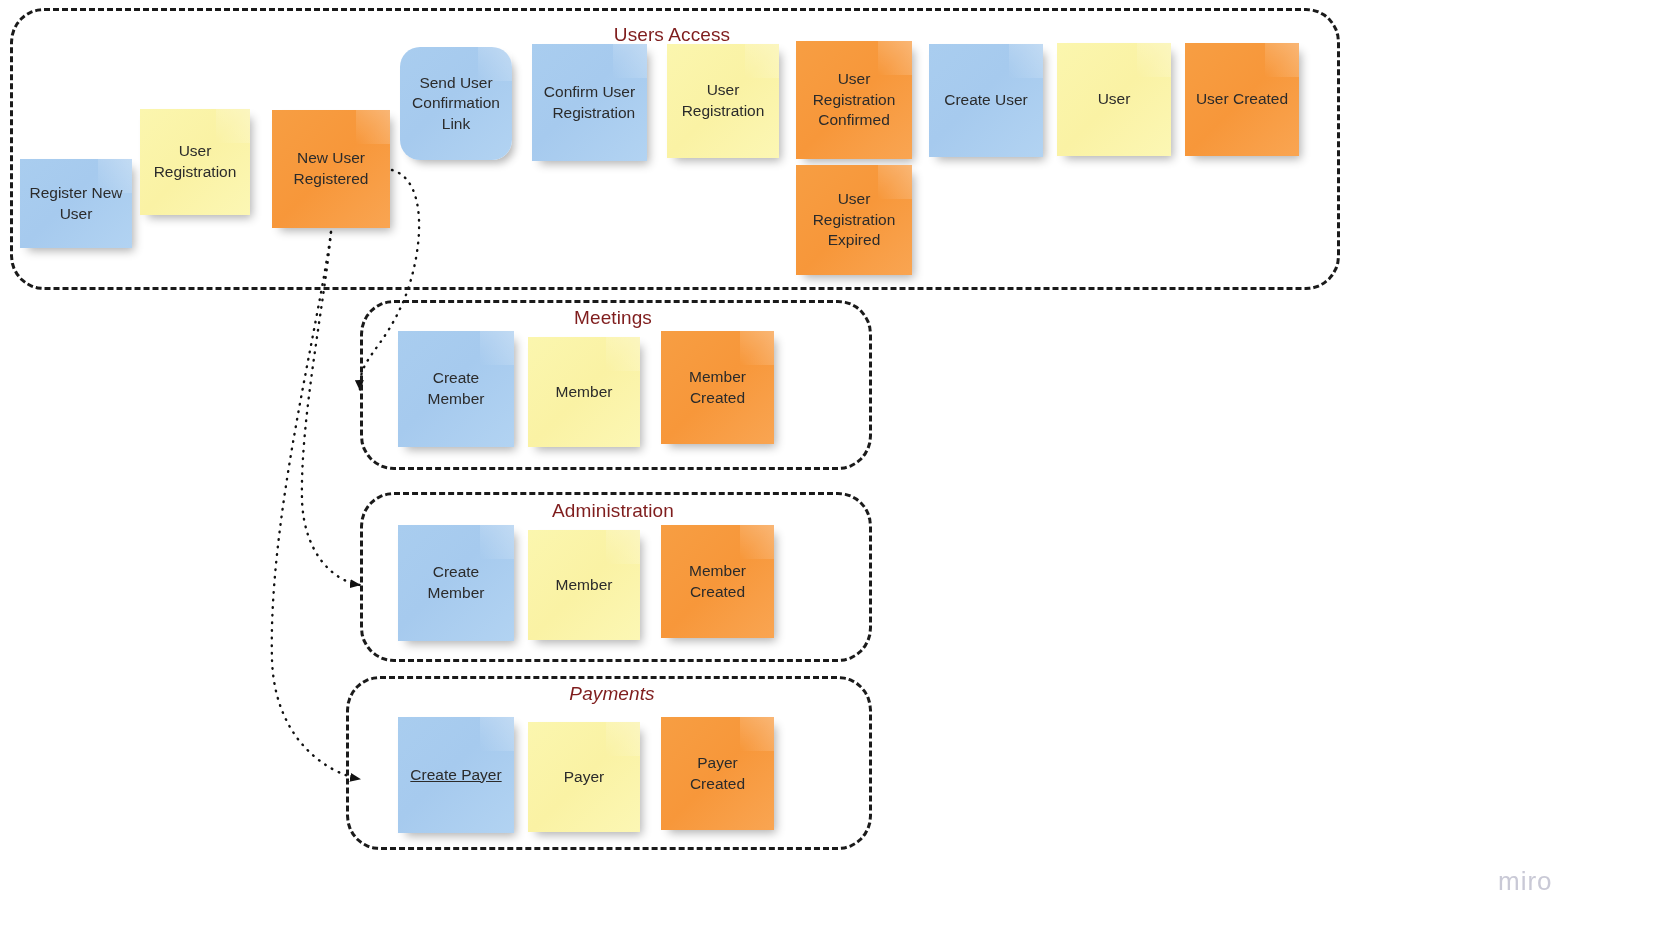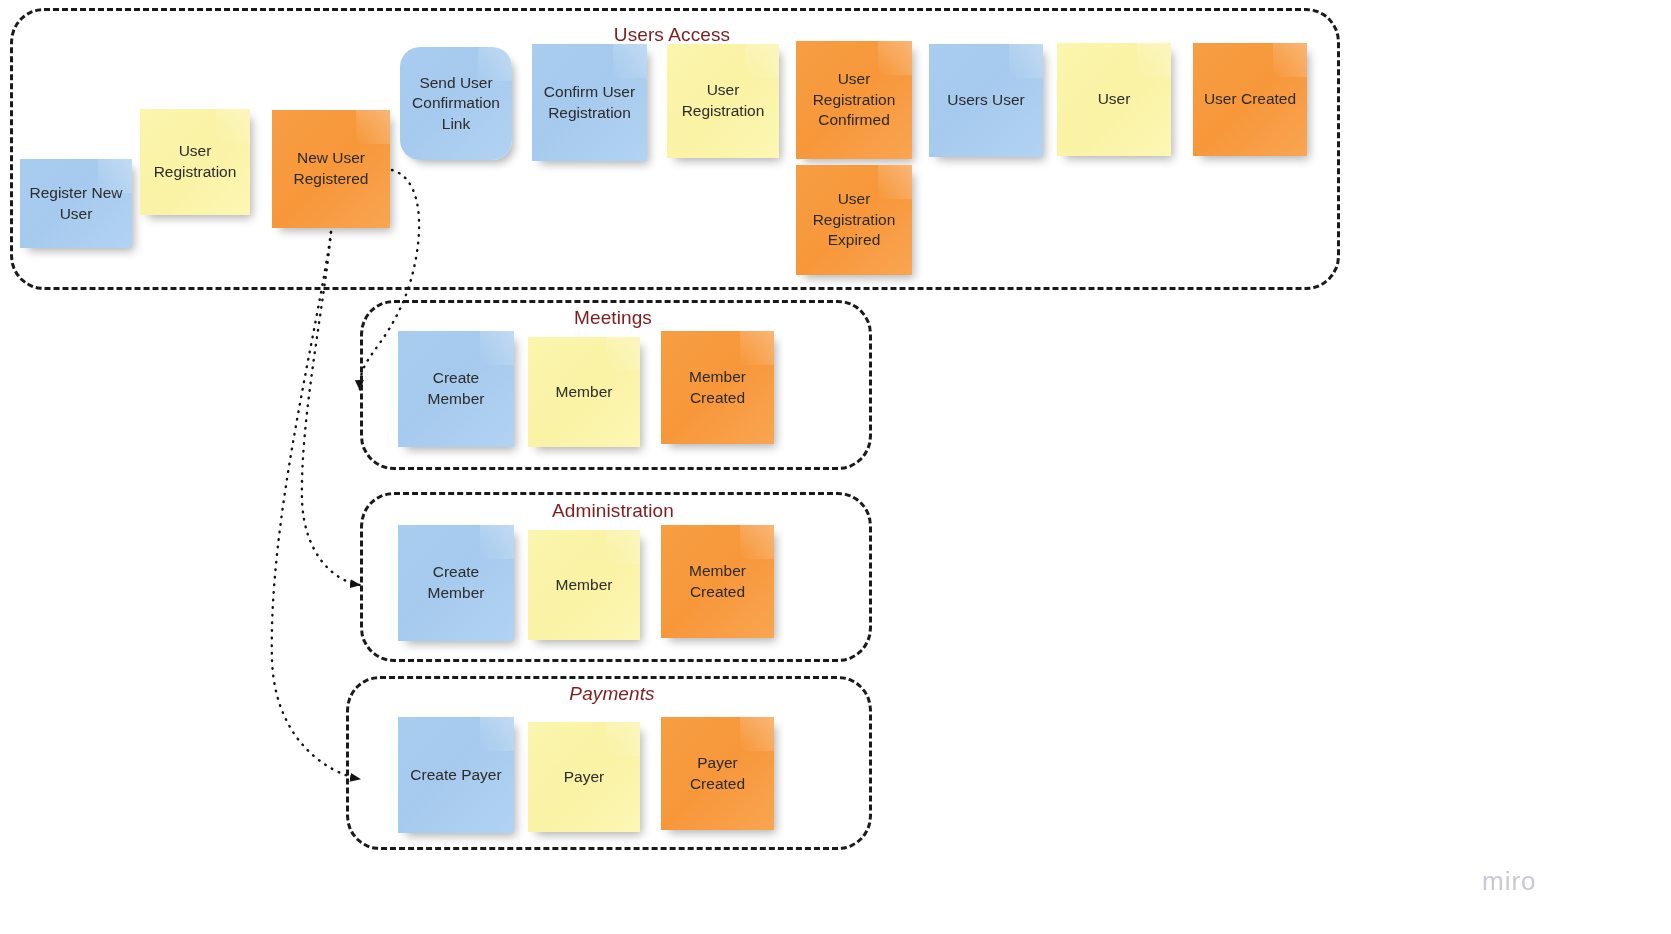--- a/index.html
+++ b/index.html
@@ -59,20 +59,21 @@
   
   #connectors{position:absolute;left:0;top:0;width:1671px;height:934px;pointer-events:none;}
 
   
   #watermark{
     position:absolute;
     font-size:26px;
     color:#c9c9d6;
     letter-spacing:1px;
     font-family:"Liberation Sans",sans-serif;
+    margin-left:16px;
   }
 </style>
 </head>
 <body>
 
 <div id="board">
 
   <svg id="connectors" viewBox="0 0 1671 934" xmlns="http://www.w3.org/2000/svg">
     <defs>
       <marker id="arrowhead" markerWidth="11" markerHeight="9" refX="10" refY="4.5" orient="auto" markerUnits="userSpaceOnUse">
@@ -91,49 +92,49 @@
       <div class="frame-title" style="left: 672px; top: 24px;">Users Access</div>
       <div class="note blue" style="left: 20px; top: 127px; width: 112px; height: 89px; margin-top: 32px;">Register New
 User</div>
       <div class="note yellow" style="left: 140px; top: 109px; width: 110px; height: 106px;">User
 Registration</div>
       <div class="note orange" style="left: 272px; top: 110px; width: 118px; height: 118px;">New User
 Registered</div>
       <div class="note blue" style="left: 400px; top: 47px; width: 112px; height: 113px; border-radius: 20px;">Send User
 Confirmation
 Link</div>
-      <div class="note blue" style="left: 532px; top: 44px; width: 115px; height: 117px;">Confirm User
+      <div class="note blue" style="left: 532px; top: 44px; width: 115px; height: 117px; text-align: right;">Confirm User
 Registration</div>
       <div class="note yellow" style="left: 667px; top: 44px; width: 112px; height: 114px;">User
 Registration</div>
       <div class="note orange" style="left: 796px; top: 41px; width: 116px; height: 118px;">User
 Registration
 Confirmed</div>
-      <div class="note blue" style="left: 929px; top: 44px; width: 114px; height: 113px;">Users User</div>
+      <div class="note blue" style="left: 929px; top: 44px; width: 114px; height: 113px;">Create User</div>
       <div class="note yellow" style="left: 1057px; top: 43px; width: 114px; height: 113px;">User</div>
-      <div class="note orange" style="left: 1185px; top: 43px; width: 114px; height: 113px; margin-left: 8px;">User Created</div>
+      <div class="note orange" style="left: 1185px; top: 43px; width: 114px; height: 113px;">User Created</div>
       <div class="note orange" style="left: 796px; top: 165px; width: 116px; height: 110px;">User
 Registration
 Expired</div>
       <div class="frame" style="left: 360px; top: 300px; width: 512px; height: 170px;"></div>
       <div class="frame-title" style="left: 613px; top: 307px;">Meetings</div>
       <div class="note blue" style="left: 398px; top: 331px; width: 116px; height: 116px;">Create
 Member</div>
       <div class="note yellow" style="left: 528px; top: 337px; width: 112px; height: 110px;">Member</div>
       <div class="note orange" style="left: 661px; top: 331px; width: 113px; height: 113px;">Member
 Created</div>
       <div class="frame" style="left: 360px; top: 492px; width: 512px; height: 170px;"></div>
       <div class="frame-title" style="left: 613px; top: 500px;">Administration</div>
       <div class="note blue" style="left: 398px; top: 525px; width: 116px; height: 116px;">Create
 Member</div>
       <div class="note yellow" style="left: 528px; top: 530px; width: 112px; height: 110px;">Member</div>
       <div class="note orange" style="left: 661px; top: 525px; width: 113px; height: 113px;">Member
 Created</div>
       <div class="frame" style="left: 346px; top: 676px; width: 526px; height: 174px;"></div>
       <div class="frame-title" style="left: 612px; top: 683px; font-style: italic;">Payments</div>
-      <div class="note blue" style="left: 398px; top: 717px; width: 116px; height: 116px;">Create Payer</div>
+      <div class="note blue" style="left: 398px; top: 717px; width: 116px; height: 116px; text-decoration: underline;">Create Payer</div>
       <div class="note yellow" style="left: 528px; top: 722px; width: 112px; height: 110px;">Payer</div>
       <div class="note orange" style="left: 661px; top: 717px; width: 113px; height: 113px;">Payer
 Created</div>
     </div>
 
   <div id="watermark" style="left: 1482px; top: 866px;">miro</div>
 </div>
 
 </body></html>

